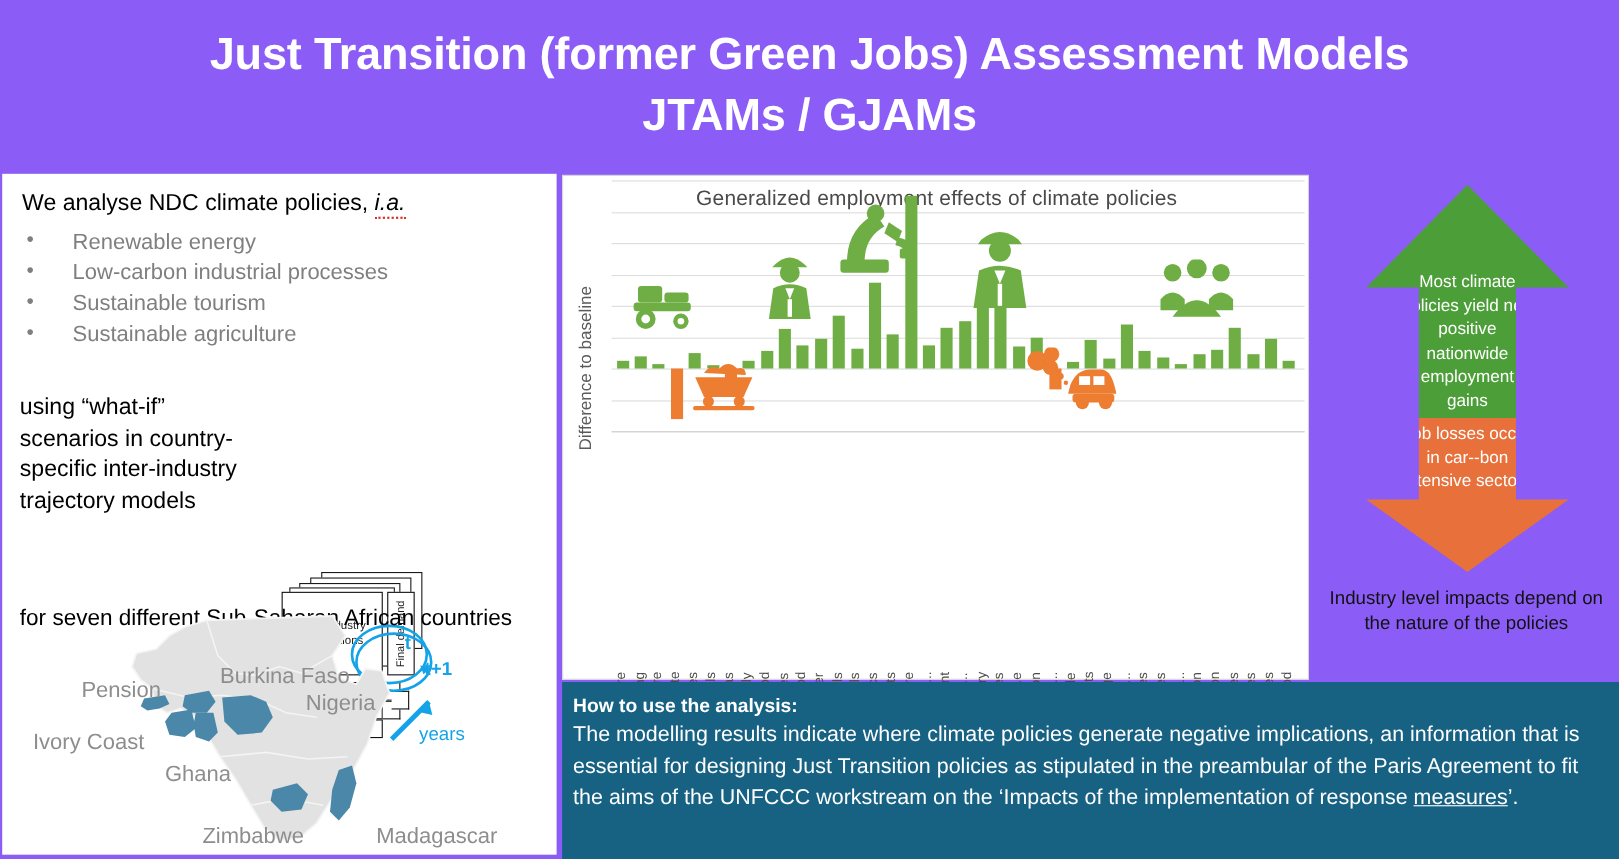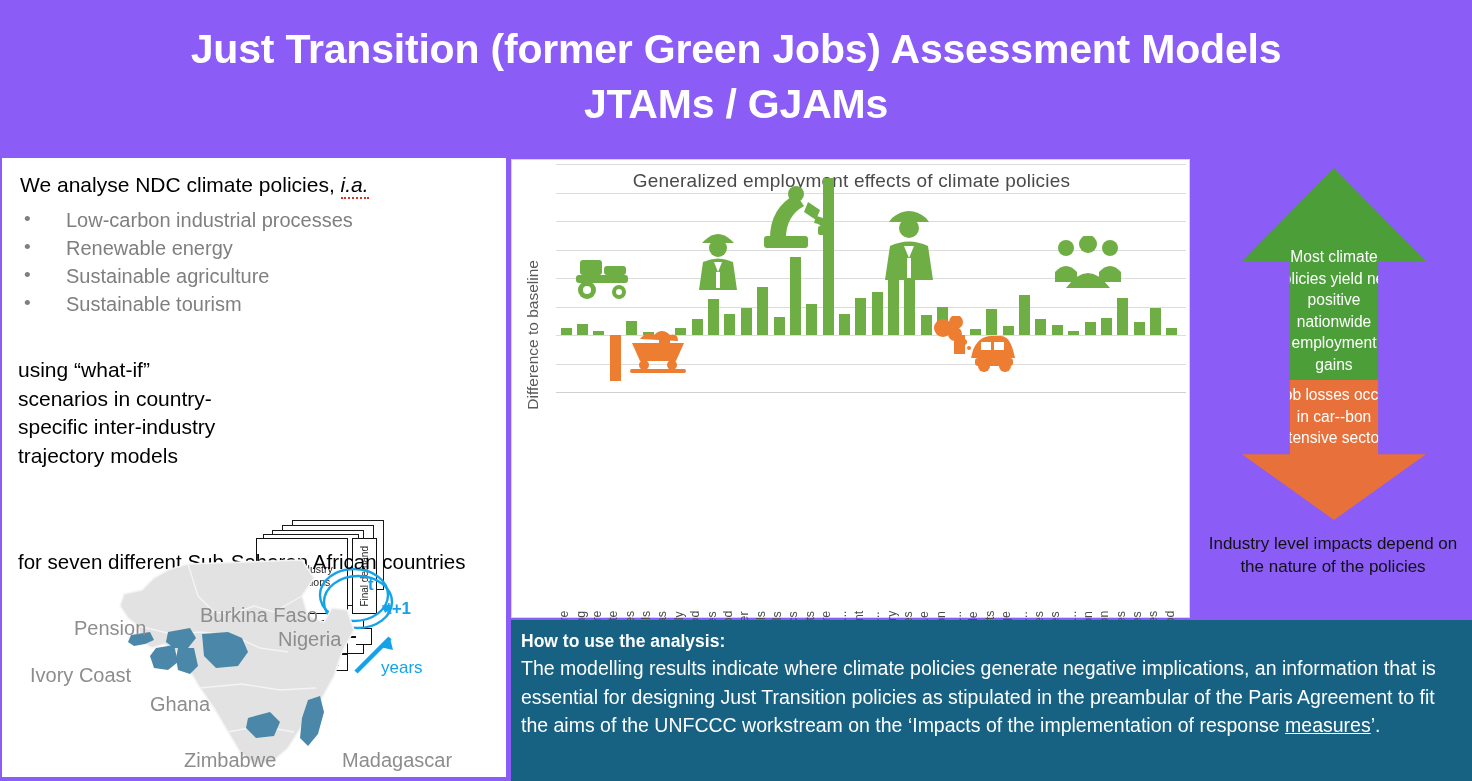--- a/index.html
+++ b/index.html
@@ -240,24 +240,24 @@
     <div class="title-line">JTAMs / GJAMs</div>
   </div>
 
   <div id="left-panel">
 
     <div id="intro-line">
       <span>We analyse NDC climate policies, </span><i class="squiggle">i.a.</i>
     </div>
 
     <ul id="bullets">
+      <li>Renewable energy</li>
       <li>Low-carbon industrial processes</li>
-      <li>Renewable energy</li>
+      <li>Sustainable tourism</li>
       <li>Sustainable agriculture</li>
-      <li>Sustainable tourism</li>
     </ul>
 
     <div id="whatif-text">using “what-if” scenarios in country-specific inter-industry trajectory models</div>
 
     <div id="matrix-diagram">
       <div class="mx-sheet" style="left:42px; top:0px;  width:92px; height:70px;"></div>
       <div class="mx-sheet" style="left:32px; top:5px;  width:92px; height:70px;"></div>
       <div class="mx-sheet" style="left:22px; top:10px; width:92px; height:70px;"></div>
       <div class="mx-sheet" style="left:13px; top:14px; width:96px; height:72px;"></div>
 

